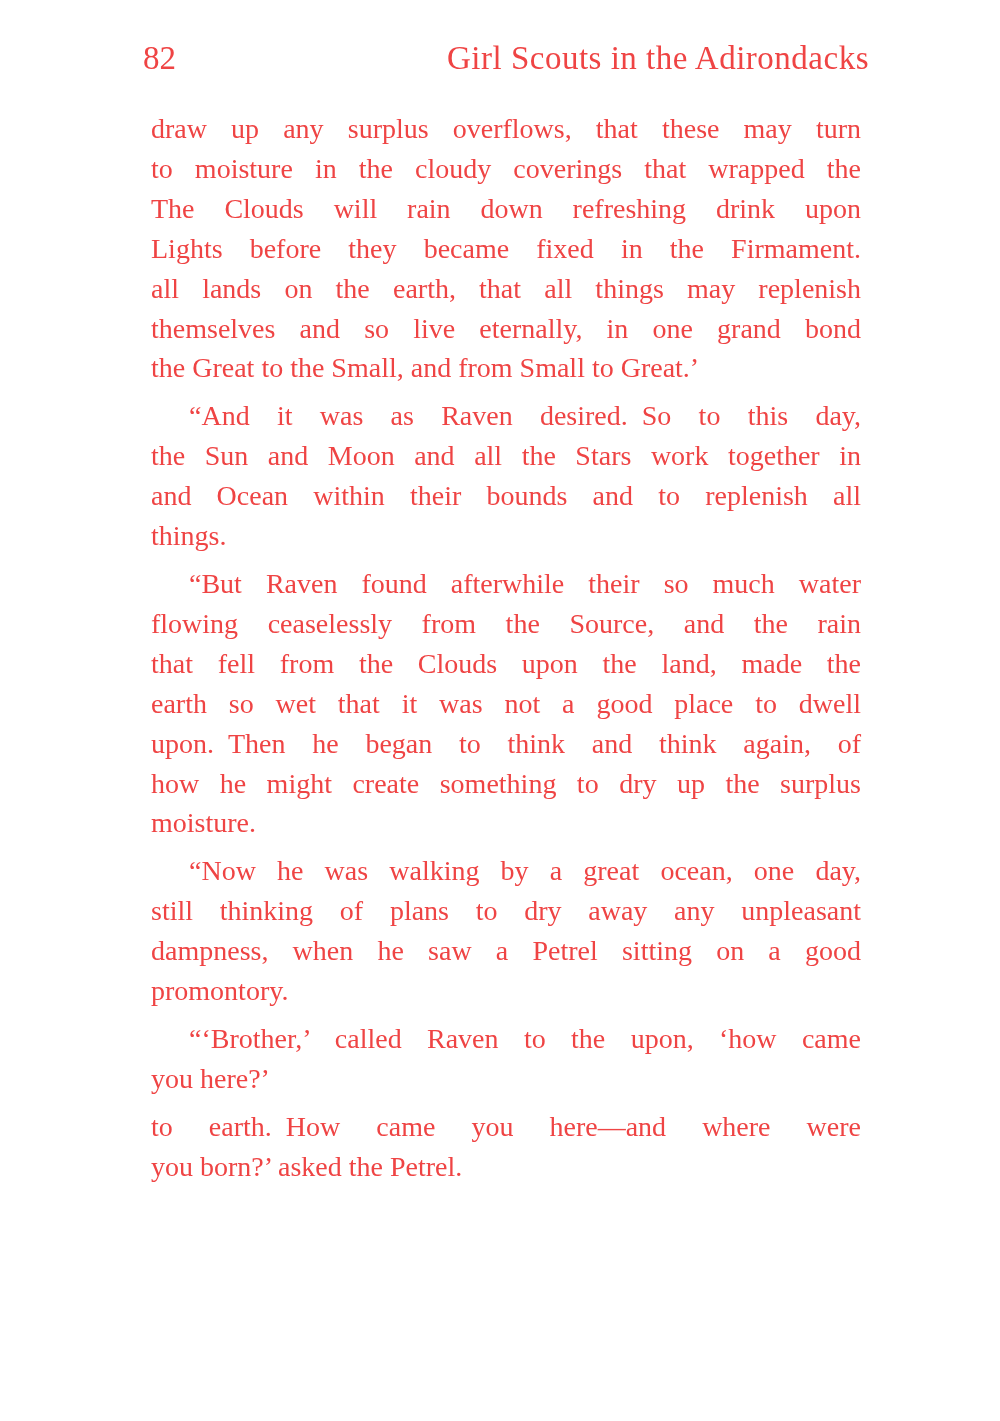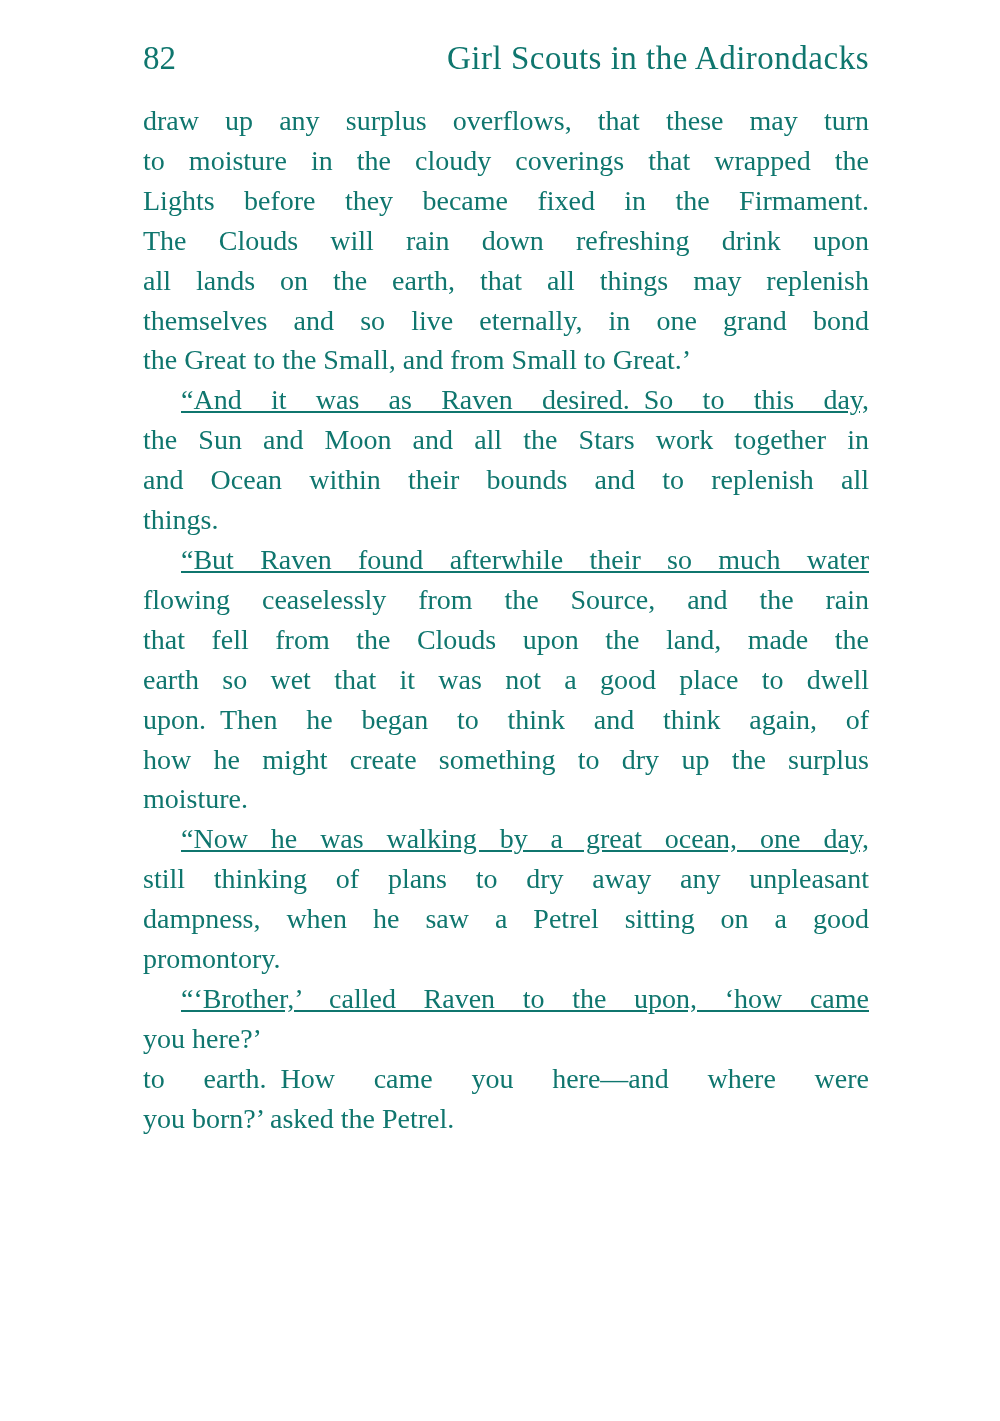--- a/index.html
+++ b/index.html
@@ -5,21 +5,21 @@
   html, body {
     margin: 0;
     padding: 0;
     background: #ffffff;
   }
   .page {
     position: relative;
     width: 1000px;
     height: 1421px;
     background: #ffffff;
-    color: #0f766e;
+    color: #ef4444;
     font-family: "Liberation Serif", "DejaVu Serif", serif;
     overflow: hidden;
   }
   .header {
     position: absolute;
     top: 36px;
     left: 143px;
     width: 726px;
     height: 44px;
     font-size: 33px;
@@ -37,48 +37,47 @@
     letter-spacing: 0.5px;
   }
   .body {
     position: absolute;
     top: 101px;
     left: 143px;
     width: 726px;
     font-size: 28px;
     line-height: 39.9px;
   }
-  .para { margin: 0; }
+  .para { margin: 8px; }
   .line {
     text-align: justify;
     text-align-last: justify;
     min-height: 39.9px;
   }
   .line.last {
     text-align-last: left;
   }
   .para.indent .line.first {
     text-indent: 38px;
-    text-decoration: underline;
   }
 </style>
 </head>
 <body>
 
 <div class="page">
   <div class="header">
     <span class="pagenum">82</span>
     <span class="title">Girl Scouts in the Adirondacks</span>
   </div>
   <div class="body" id="page-body">
       <div class="para">
         <div class="line first">draw up any surplus overflows, that these may turn</div>
         <div class="line">to moisture in the cloudy coverings that wrapped the</div>
+        <div class="line">The Clouds will rain down refreshing drink upon</div>
         <div class="line">Lights before they became fixed in the Firmament.</div>
-        <div class="line">The Clouds will rain down refreshing drink upon</div>
         <div class="line">all lands on the earth, that all things may replenish</div>
         <div class="line">themselves and so live eternally, in one grand bond</div>
         <div class="line last">the Great to the Small, and from Small to Great.’</div>
       </div>
       <div class="para indent">
         <div class="line first">“And it was as Raven desired. So to this day,</div>
         <div class="line">the Sun and Moon and all the Stars work together in</div>
         <div class="line">and Ocean within their bounds and to replenish all</div>
         <div class="line last">things.</div>
       </div>

